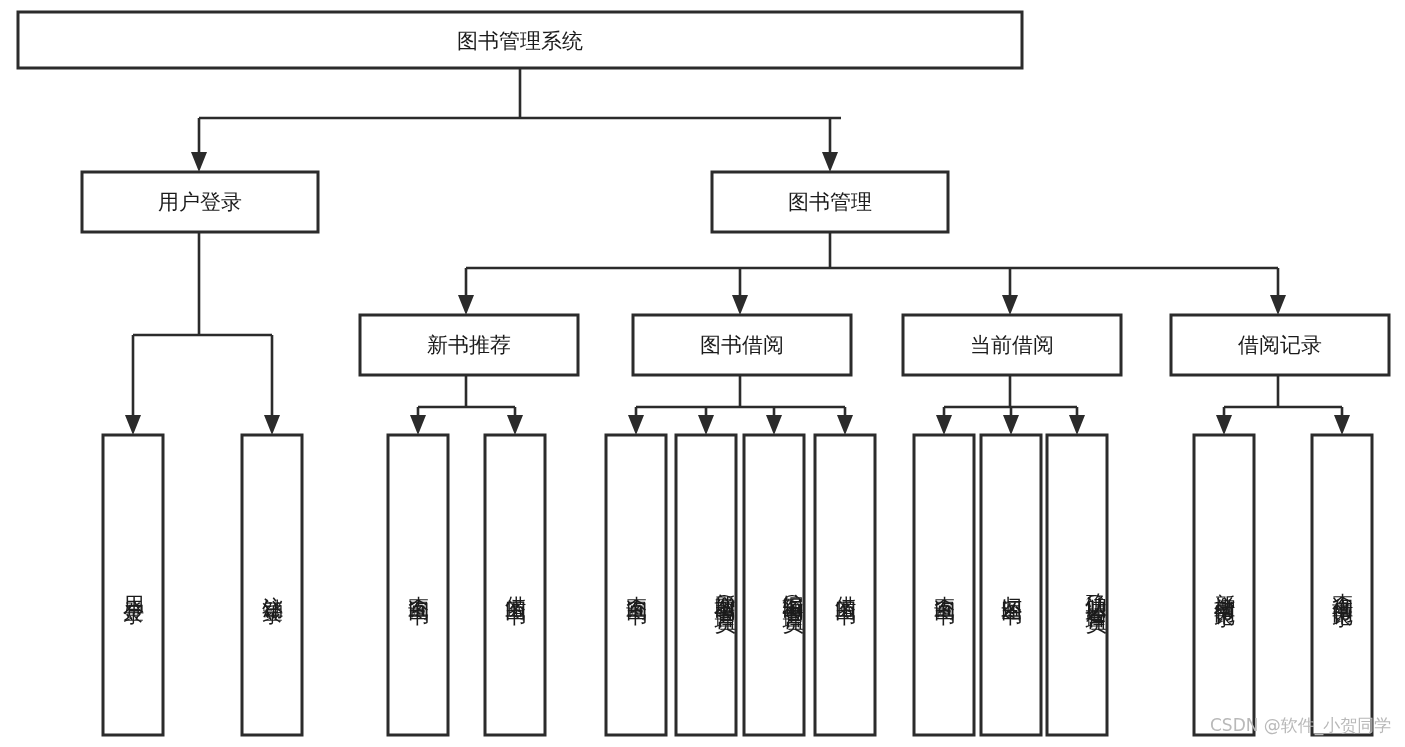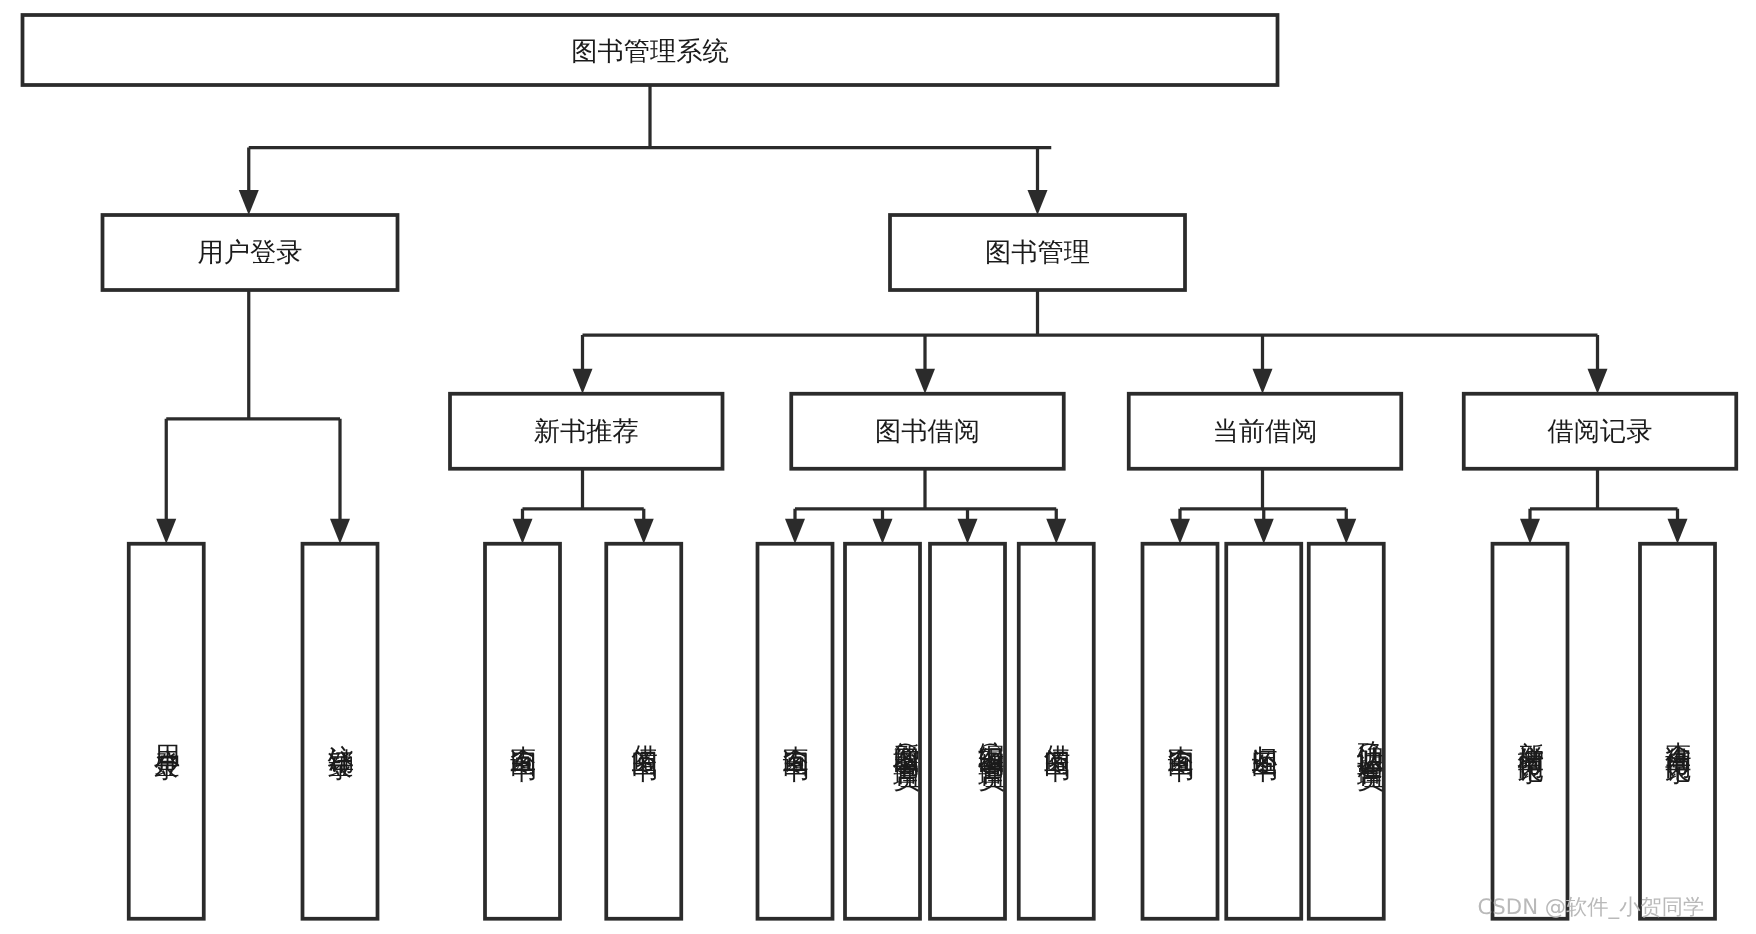--- a/index.html
+++ b/index.html
@@ -61,21 +61,21 @@
     letter-spacing: 3px;
     display: flex;
     align-items: center;
     justify-content: center;
     text-align: center;
     white-space: nowrap;
     user-select: none;
   }
   .watermark {
     position: absolute;
-    left: 1182px;
+    left: 1210px;
     top: 714px;
     font-family: "DejaVu Sans", "Liberation Sans", sans-serif;
     font-size: 17px;
     color: #b9b9b9;
     white-space: nowrap;
     user-select: none;
   }
 </style>
 </head>
 <body>

